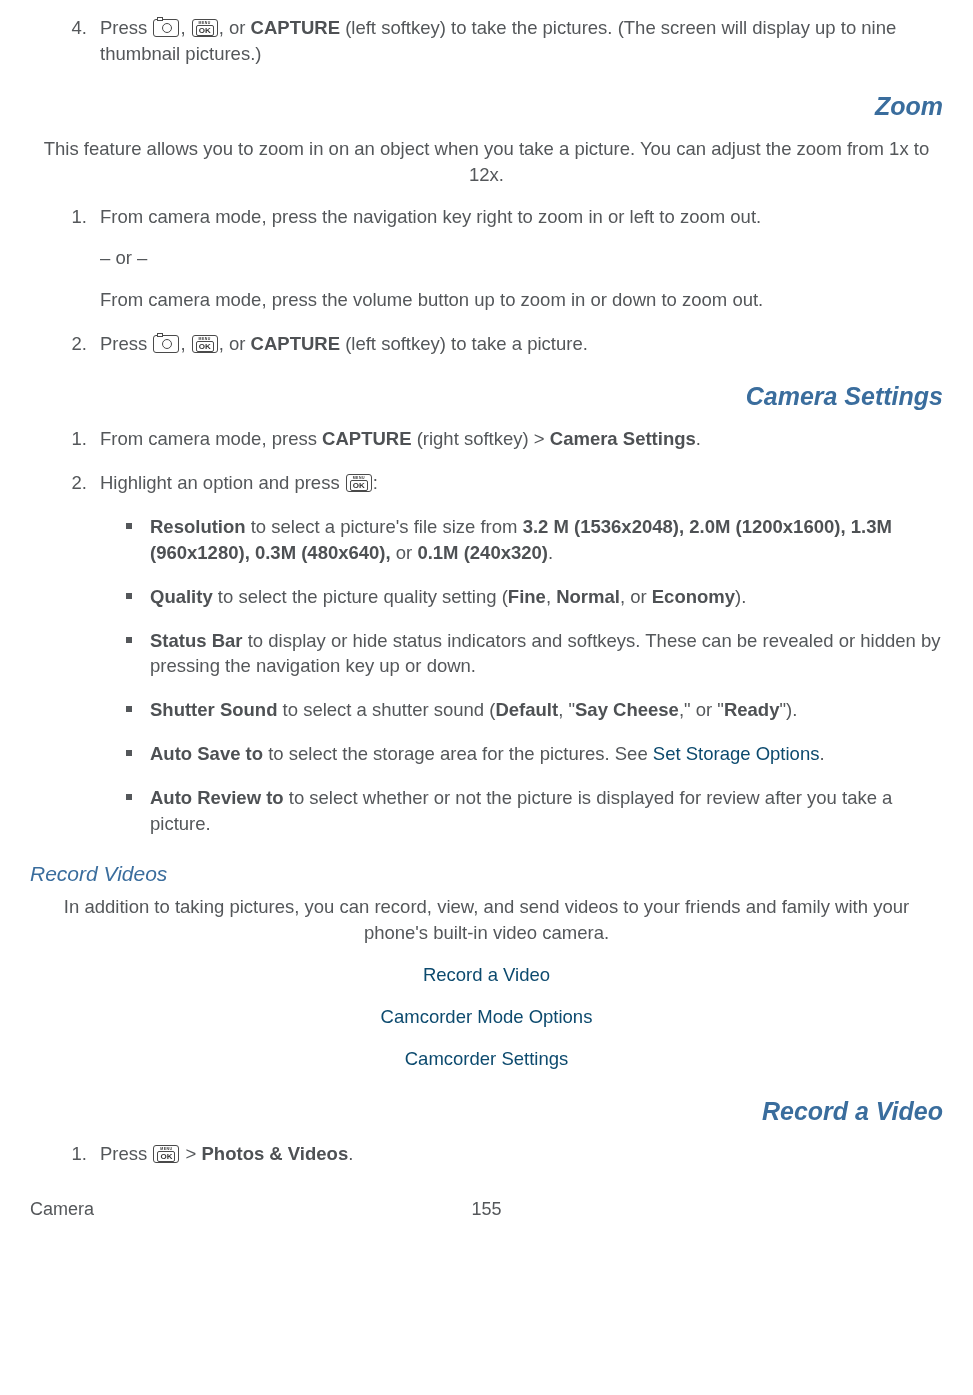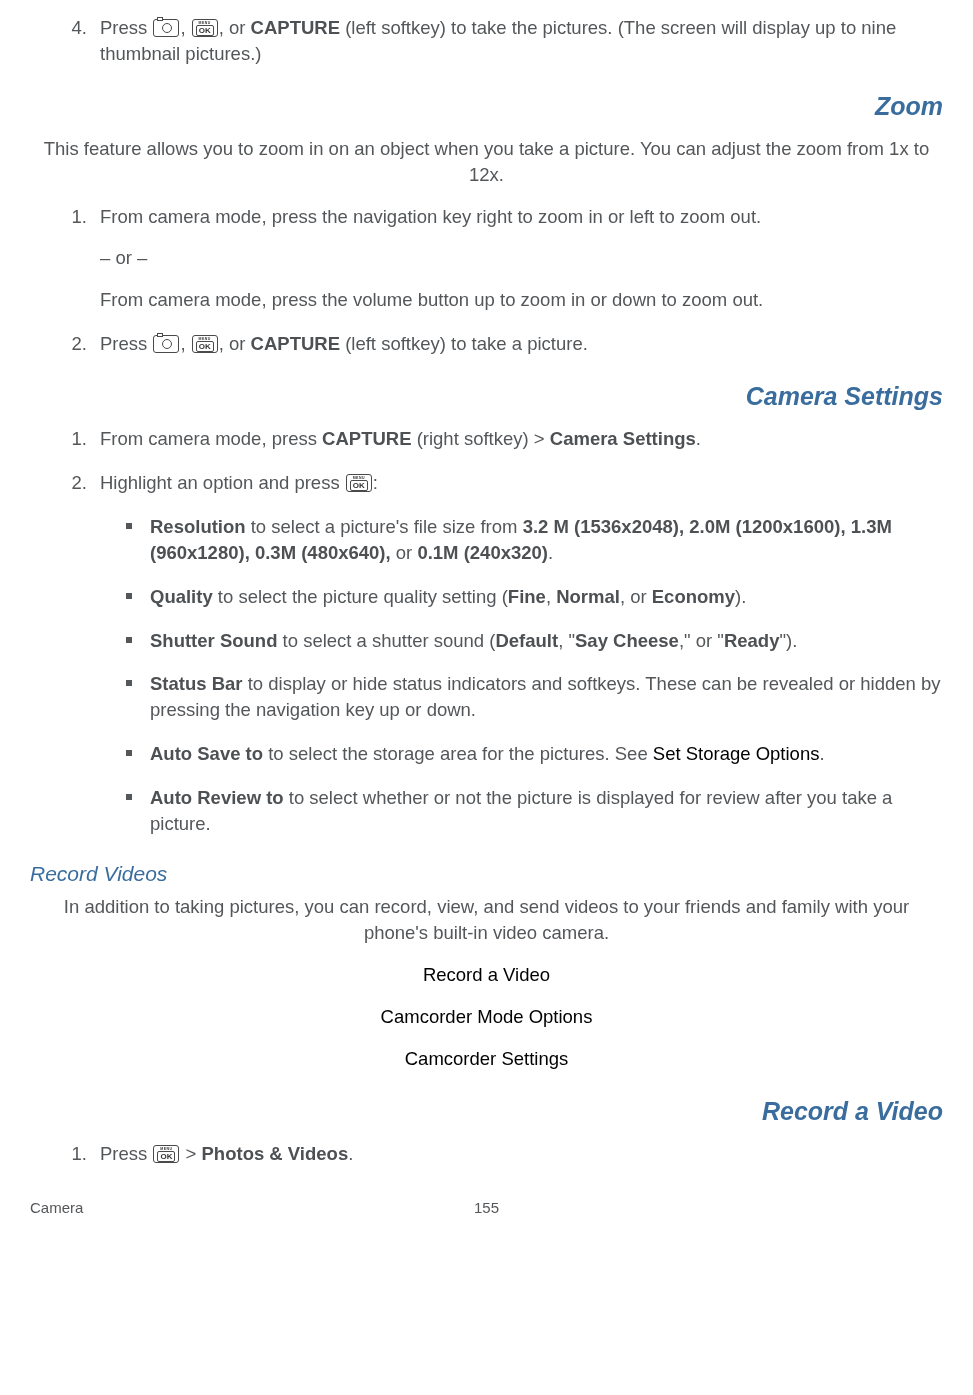--- a/index.html
+++ b/index.html
@@ -35,27 +35,27 @@
     text-align: right;
   }
   .h2 {
     color: #3a6d9d;
     font-style: italic;
     font-size: 21px;
     font-weight: 400;
     margin: 22px 0 6px 0;
   }
   p { margin-bottom: 16px; text-align: center; }
-  .link { color: #000000; text-decoration: none; }
+  .link { color: #0c4a6e; text-decoration: none; }
   b { font-weight: 700; color: #4e5154; }
   .para-in-li { margin: 16px 0; }
   .footer {
     display: flex;
     margin-top: 30px;
-    font-size: 15px;
+    font-size: 18px;
     color: #54575a;
   }
   .icon {
     display: inline-block;
     vertical-align: -3px;
     width: 26px;
     height: 18px;
     border: 1.5px solid #4a4a4a;
     border-radius: 3px;
     position: relative;
@@ -136,24 +136,24 @@
   <li>
     <span>Highlight an option and press </span><span class="icon ok"></span><span>:</span>
     <ul class="sub">
       <li>
         <b>Resolution</b><span> to select a picture's file size from </span><b>3.2 M (1536x2048), 2.0M (1200x1600), 1.3M (960x1280), 0.3M (480x640),</b><span> or </span><b>0.1M (240x320)</b><span>.</span>
       </li>
       <li>
         <b>Quality</b><span> to select the picture quality setting (</span><b>Fine</b><span>, </span><b>Normal</b><span>, or </span><b>Economy</b><span>).</span>
       </li>
       <li>
-        <b>Shutter Sound</b><span> to select a shutter sound (</span><b>Default</b><span>, "</span><b>Say Cheese</b><span>," or "</span><b>Ready</b><span>").</span>
+        <b>Status Bar</b><span> to display or hide status indicators and softkeys. These can be revealed or hidden by pressing the navigation key up or down.</span>
       </li>
       <li>
-        <b>Status Bar</b><span> to display or hide status indicators and softkeys. These can be revealed or hidden by pressing the navigation key up or down.</span>
+        <b>Shutter Sound</b><span> to select a shutter sound (</span><b>Default</b><span>, "</span><b>Say Cheese</b><span>," or "</span><b>Ready</b><span>").</span>
       </li>
       <li>
         <b>Auto Save to</b><span> to select the storage area for the pictures. See </span><a class="link">Set Storage Options</a><span>.</span>
       </li>
       <li>
         <b>Auto Review to</b><span> to select whether or not the picture is displayed for review after you take a picture.</span>
       </li>
     </ul>
   </li>
 </ol>

